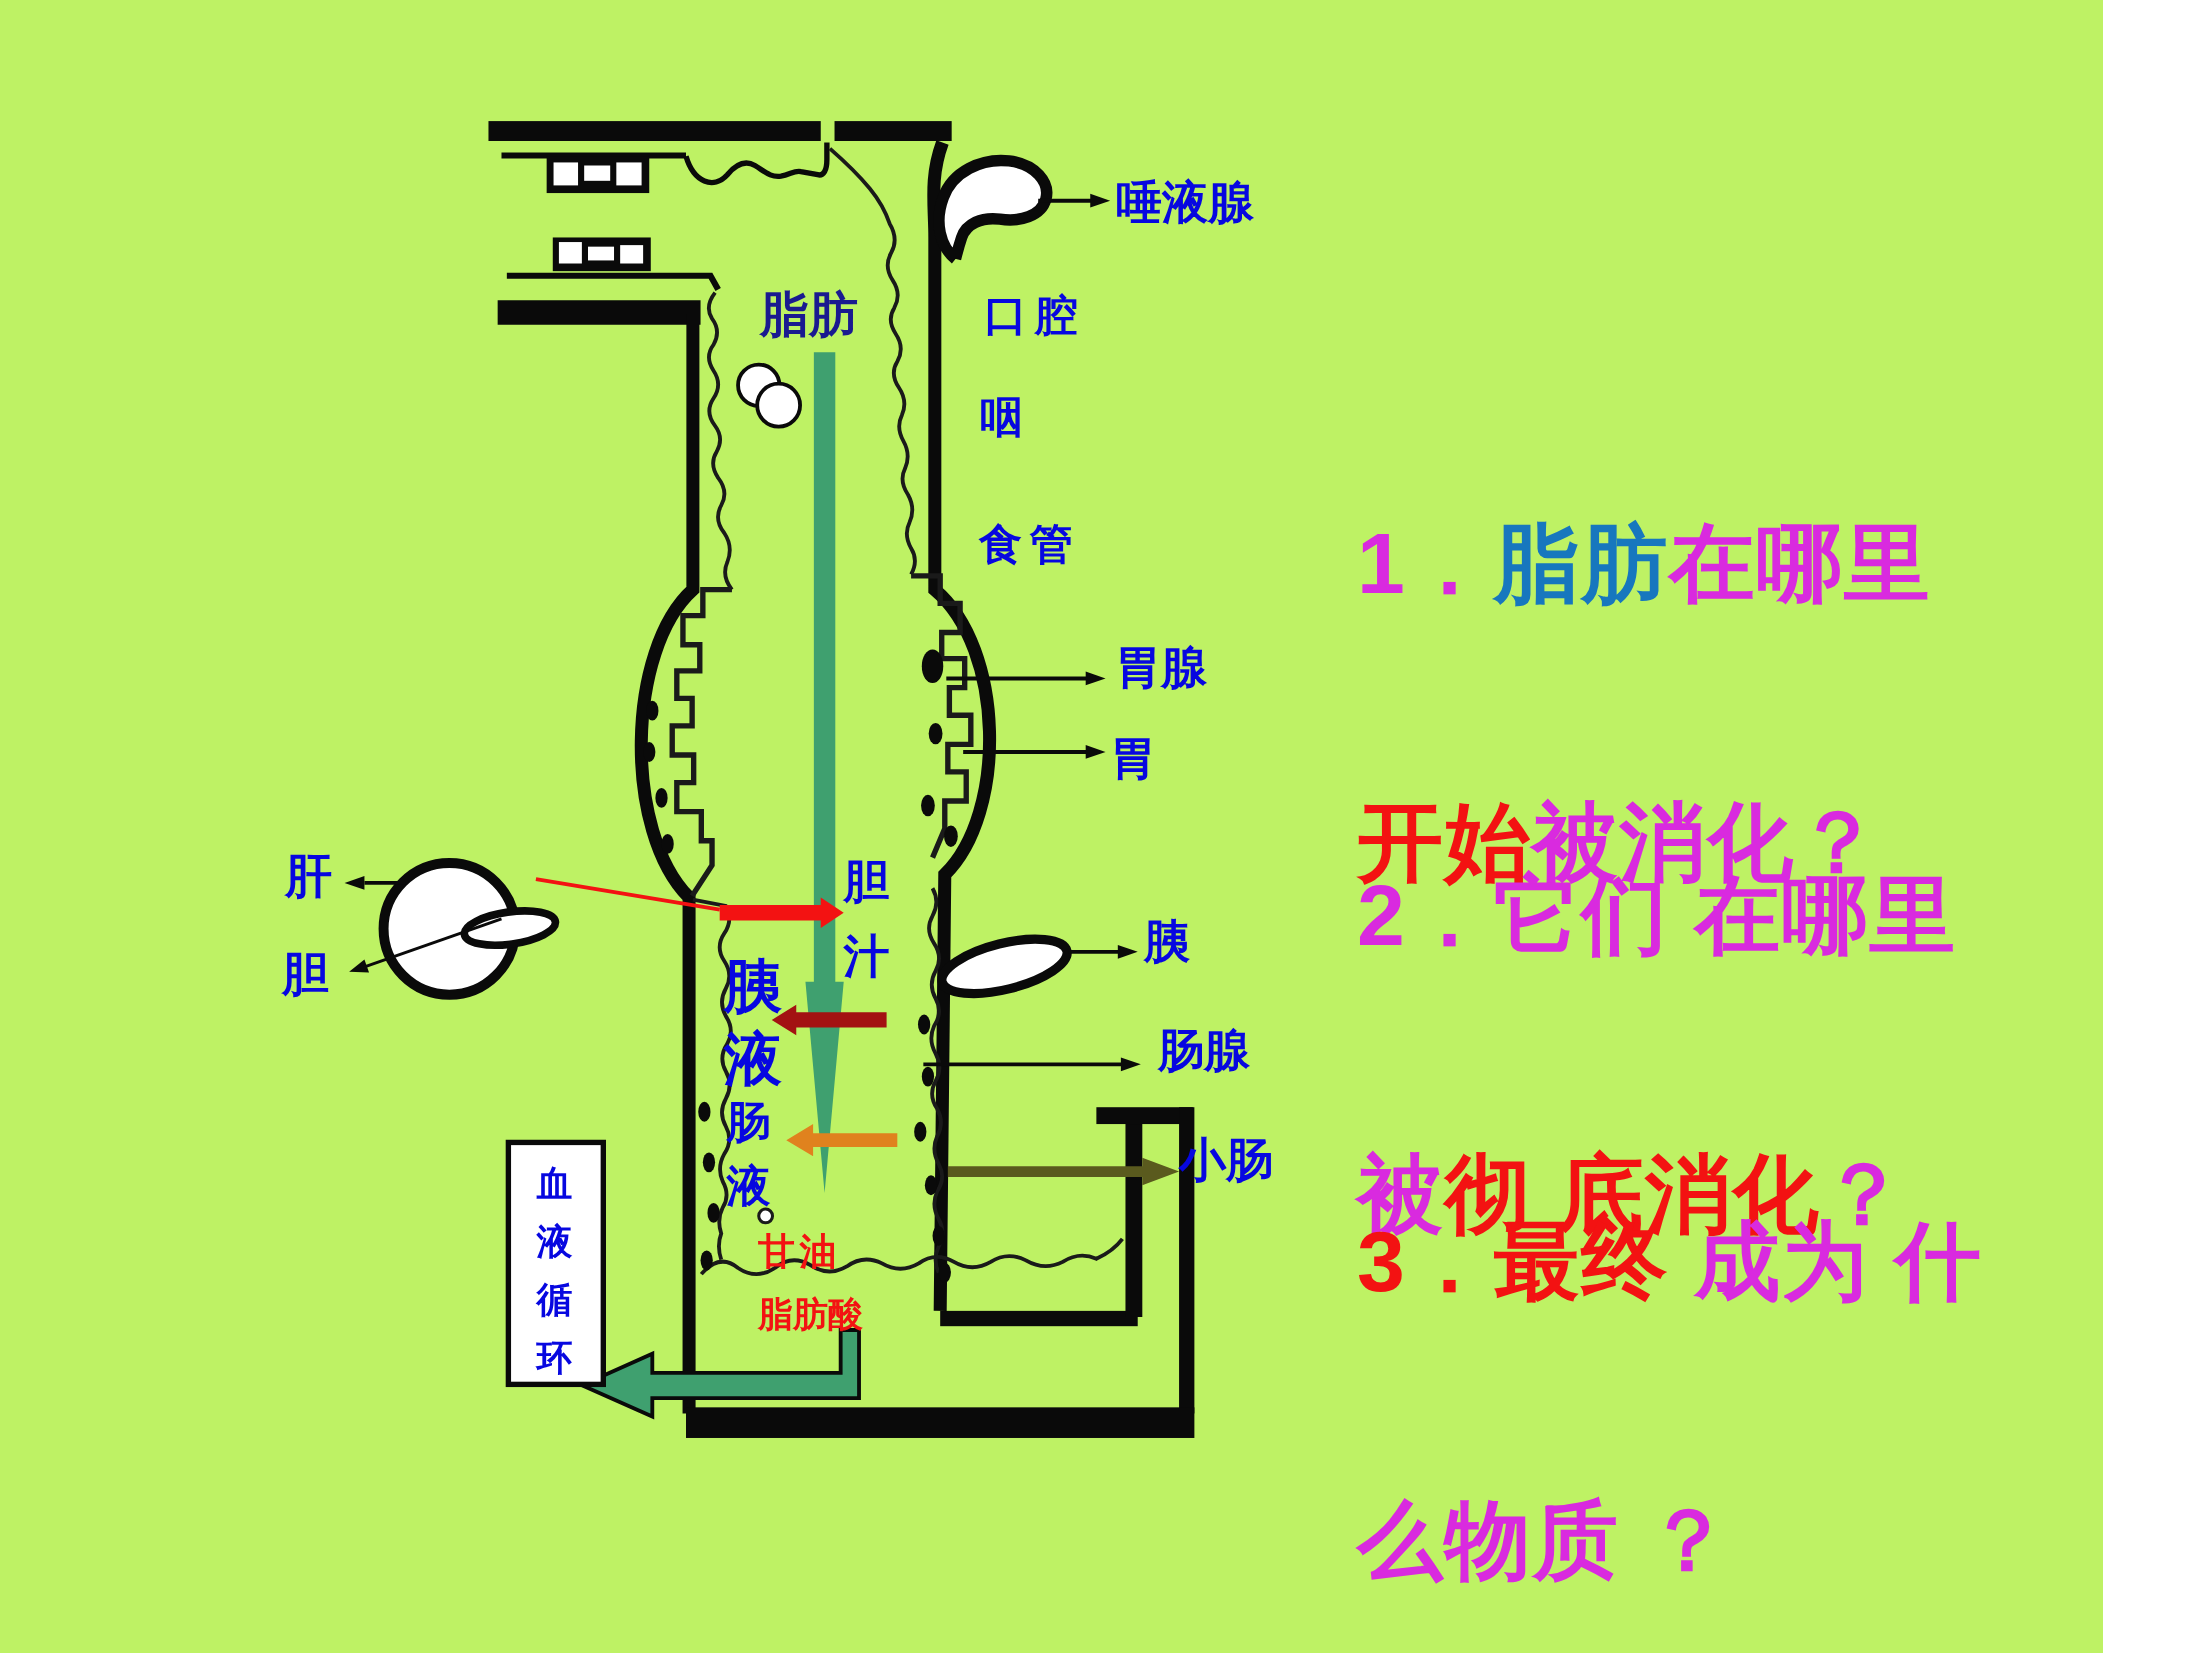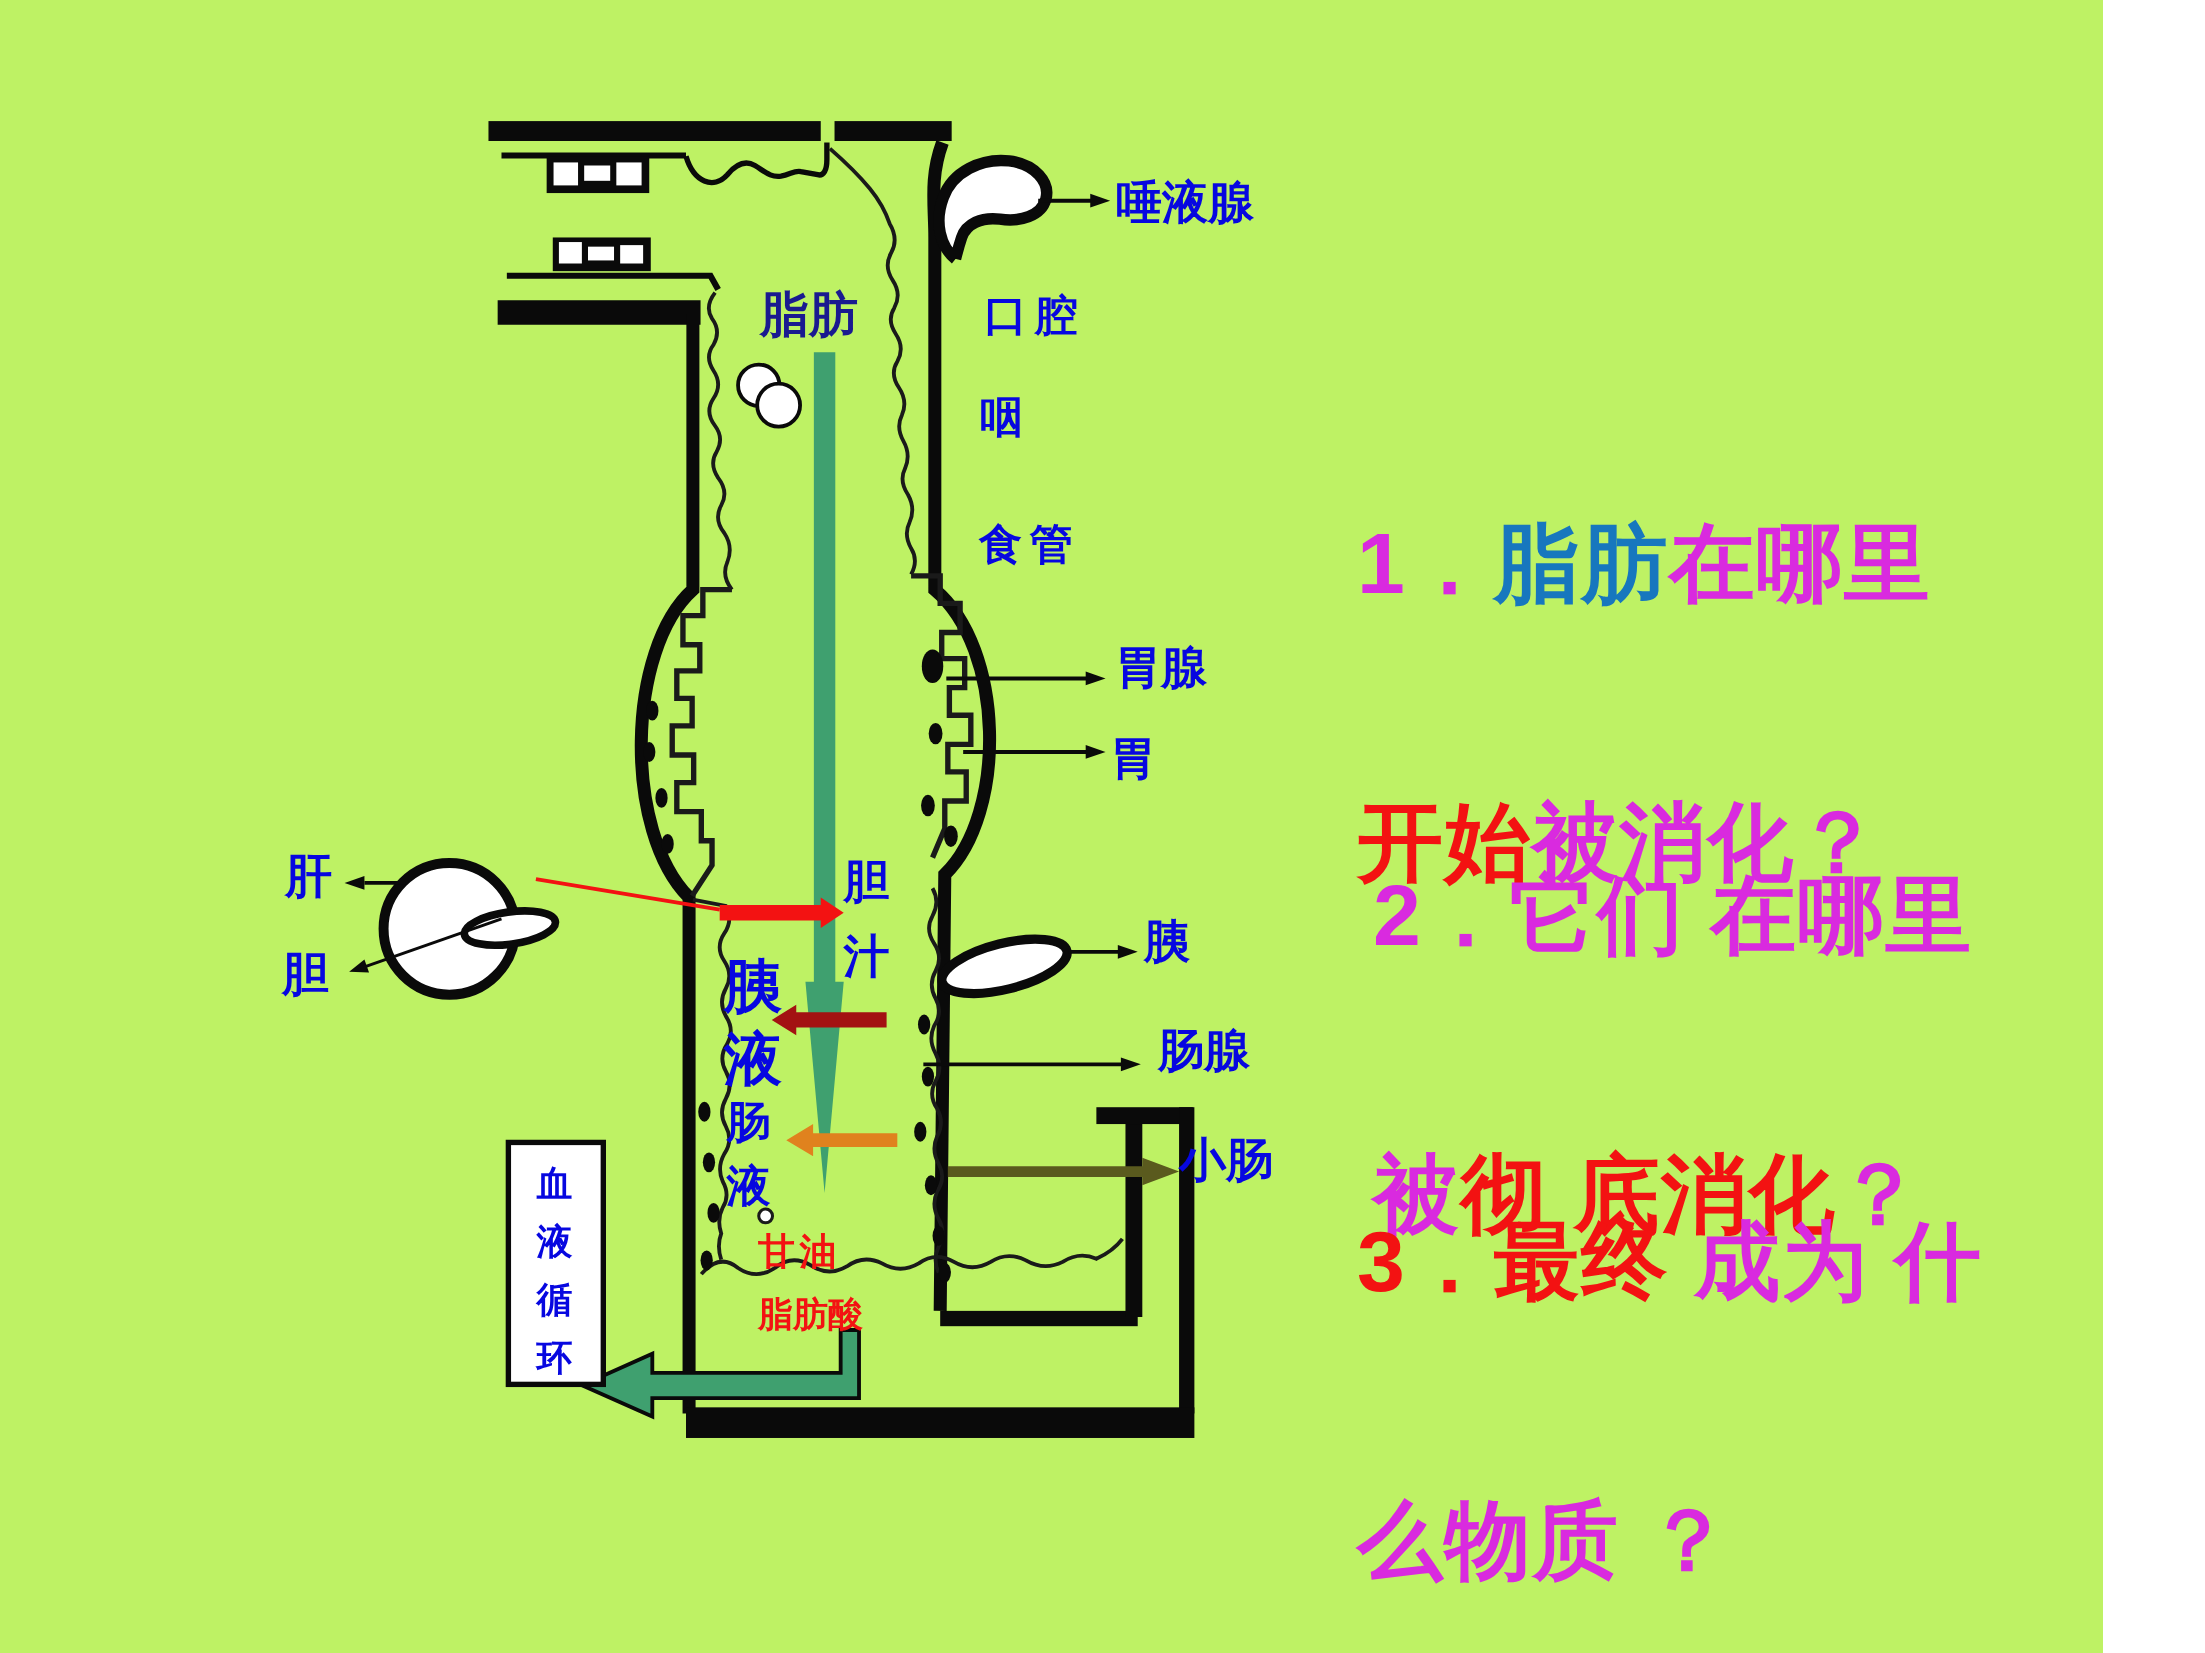--- a/index.html
+++ b/index.html
@@ -143,21 +143,21 @@
   <div class="lbl" style="left:1179px;top:1135px;font-size:47px;">小肠</div>
   <div class="lbl vert" style="left:531px;top:1155px;font-size:36px;width:47px;line-height:58px;">血液循环</div>
   <div class="lbl redtxt" style="left:758px;top:1233px;font-size:37px;letter-spacing:4.6px;text-align:right;">甘油</div>
   <div class="lbl redtxt" style="left:758px;top:1296px;font-size:35px;">脂肪酸</div>
 
   <div class="q" style="left:1357px;top:331px;font-size:86px;">
     <div><span class="mag">1．</span><span class="qblue">脂肪</span><span class="mag">在哪里</span></div>
     <div><span class="qred">开始</span><span class="mag">被消化？</span></div>
   </div>
 
-  <div class="q" style="left:1357px;top:683px;font-size:86px;margin-left:16px;">
+  <div class="q" style="left:1357px;top:683px;font-size:86px;">
     <div><span class="mag">2．它们 在哪里</span></div>
     <div><span class="mag">被</span><span class="qred">彻 底消化</span><span class="mag">？</span></div>
   </div>
 
   <div class="q" style="left:1357px;top:1029px;font-size:86px;">
     <div><span class="qred">3．最终</span><span class="mag"> 成为 什</span></div>
     <div><span class="mag">么物质 ？</span></div>
   </div>
 
 </div>

